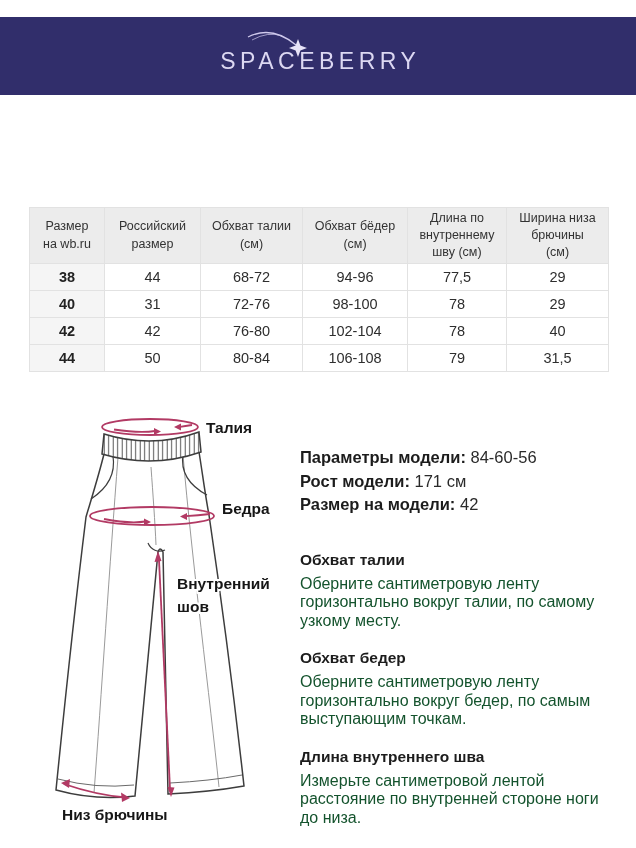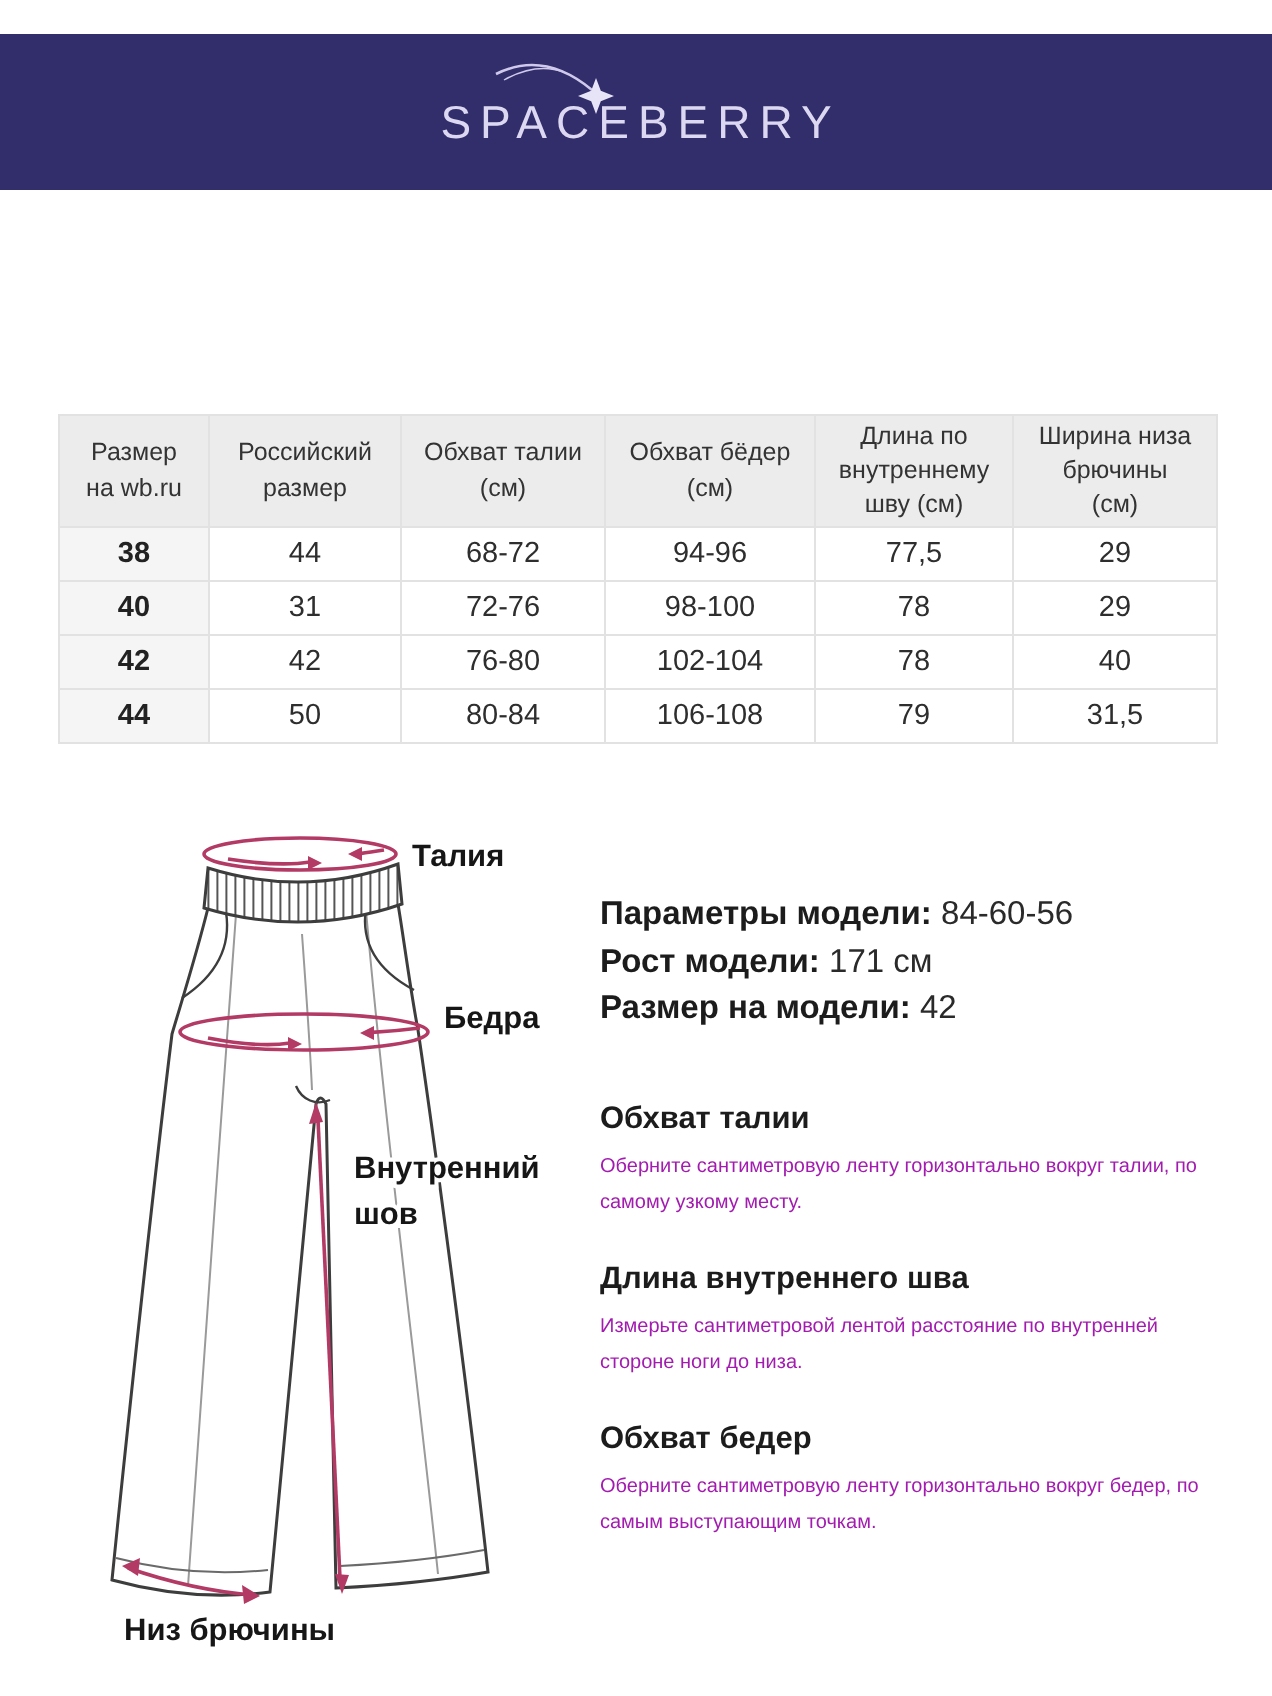--- a/index.html
+++ b/index.html
@@ -54,21 +54,21 @@
   .right-col { position:absolute; left:300px; top:446px; width:315px; }
   .model-line { font-size:16.5px; line-height:23.5px; color:#2a2a2a; }
   .model-line .lbl { font-weight:700; color:#1c1c1c; }
   .sections { margin-top:33px; }
   .section { margin-bottom:18px; }
   .section h3 {
     margin:0 0 6px 0; font-size:15.5px; font-weight:700; color:#1c1c1c;
     line-height:19px;
   }
   .section p {
-    margin:0; font-size:10px; line-height:18.5px; color:#a21caf; width:302px;
+    margin:0; font-size:16px; line-height:18.5px; color:#14532d; width:302px;
   }
 </style>
 </head>
 <body>
 
 <div class="page">
 
   <div class="banner">
     <svg class="star-svg" width="70" height="40" viewBox="0 0 70 40">
       <path d="M8,14 Q32,2 56,22" fill="none" stroke="#cfc9ec" stroke-width="1.3"></path>
@@ -208,23 +208,23 @@
         <span>42</span>
       </div>
     </div>
 
     <div class="sections">
       <div class="section">
         <h3>Обхват талии</h3>
         <p>Оберните сантиметровую ленту горизонтально вокруг талии, по самому узкому месту.</p>
       </div>
       <div class="section">
+        <h3>Обхват бедер</h3>
+        <p>Оберните сантиметровую ленту горизонтально вокруг бедер, по самым выступающим точкам.</p>
+      </div>
+      <div class="section">
         <h3>Длина внутреннего шва</h3>
         <p>Измерьте сантиметровой лентой расстояние по внутренней стороне ноги до низа.</p>
       </div>
-      <div class="section">
-        <h3>Обхват бедер</h3>
-        <p>Оберните сантиметровую ленту горизонтально вокруг бедер, по самым выступающим точкам.</p>
-      </div>
     </div>
   </div>
 
 </div>
 
 </body></html>

